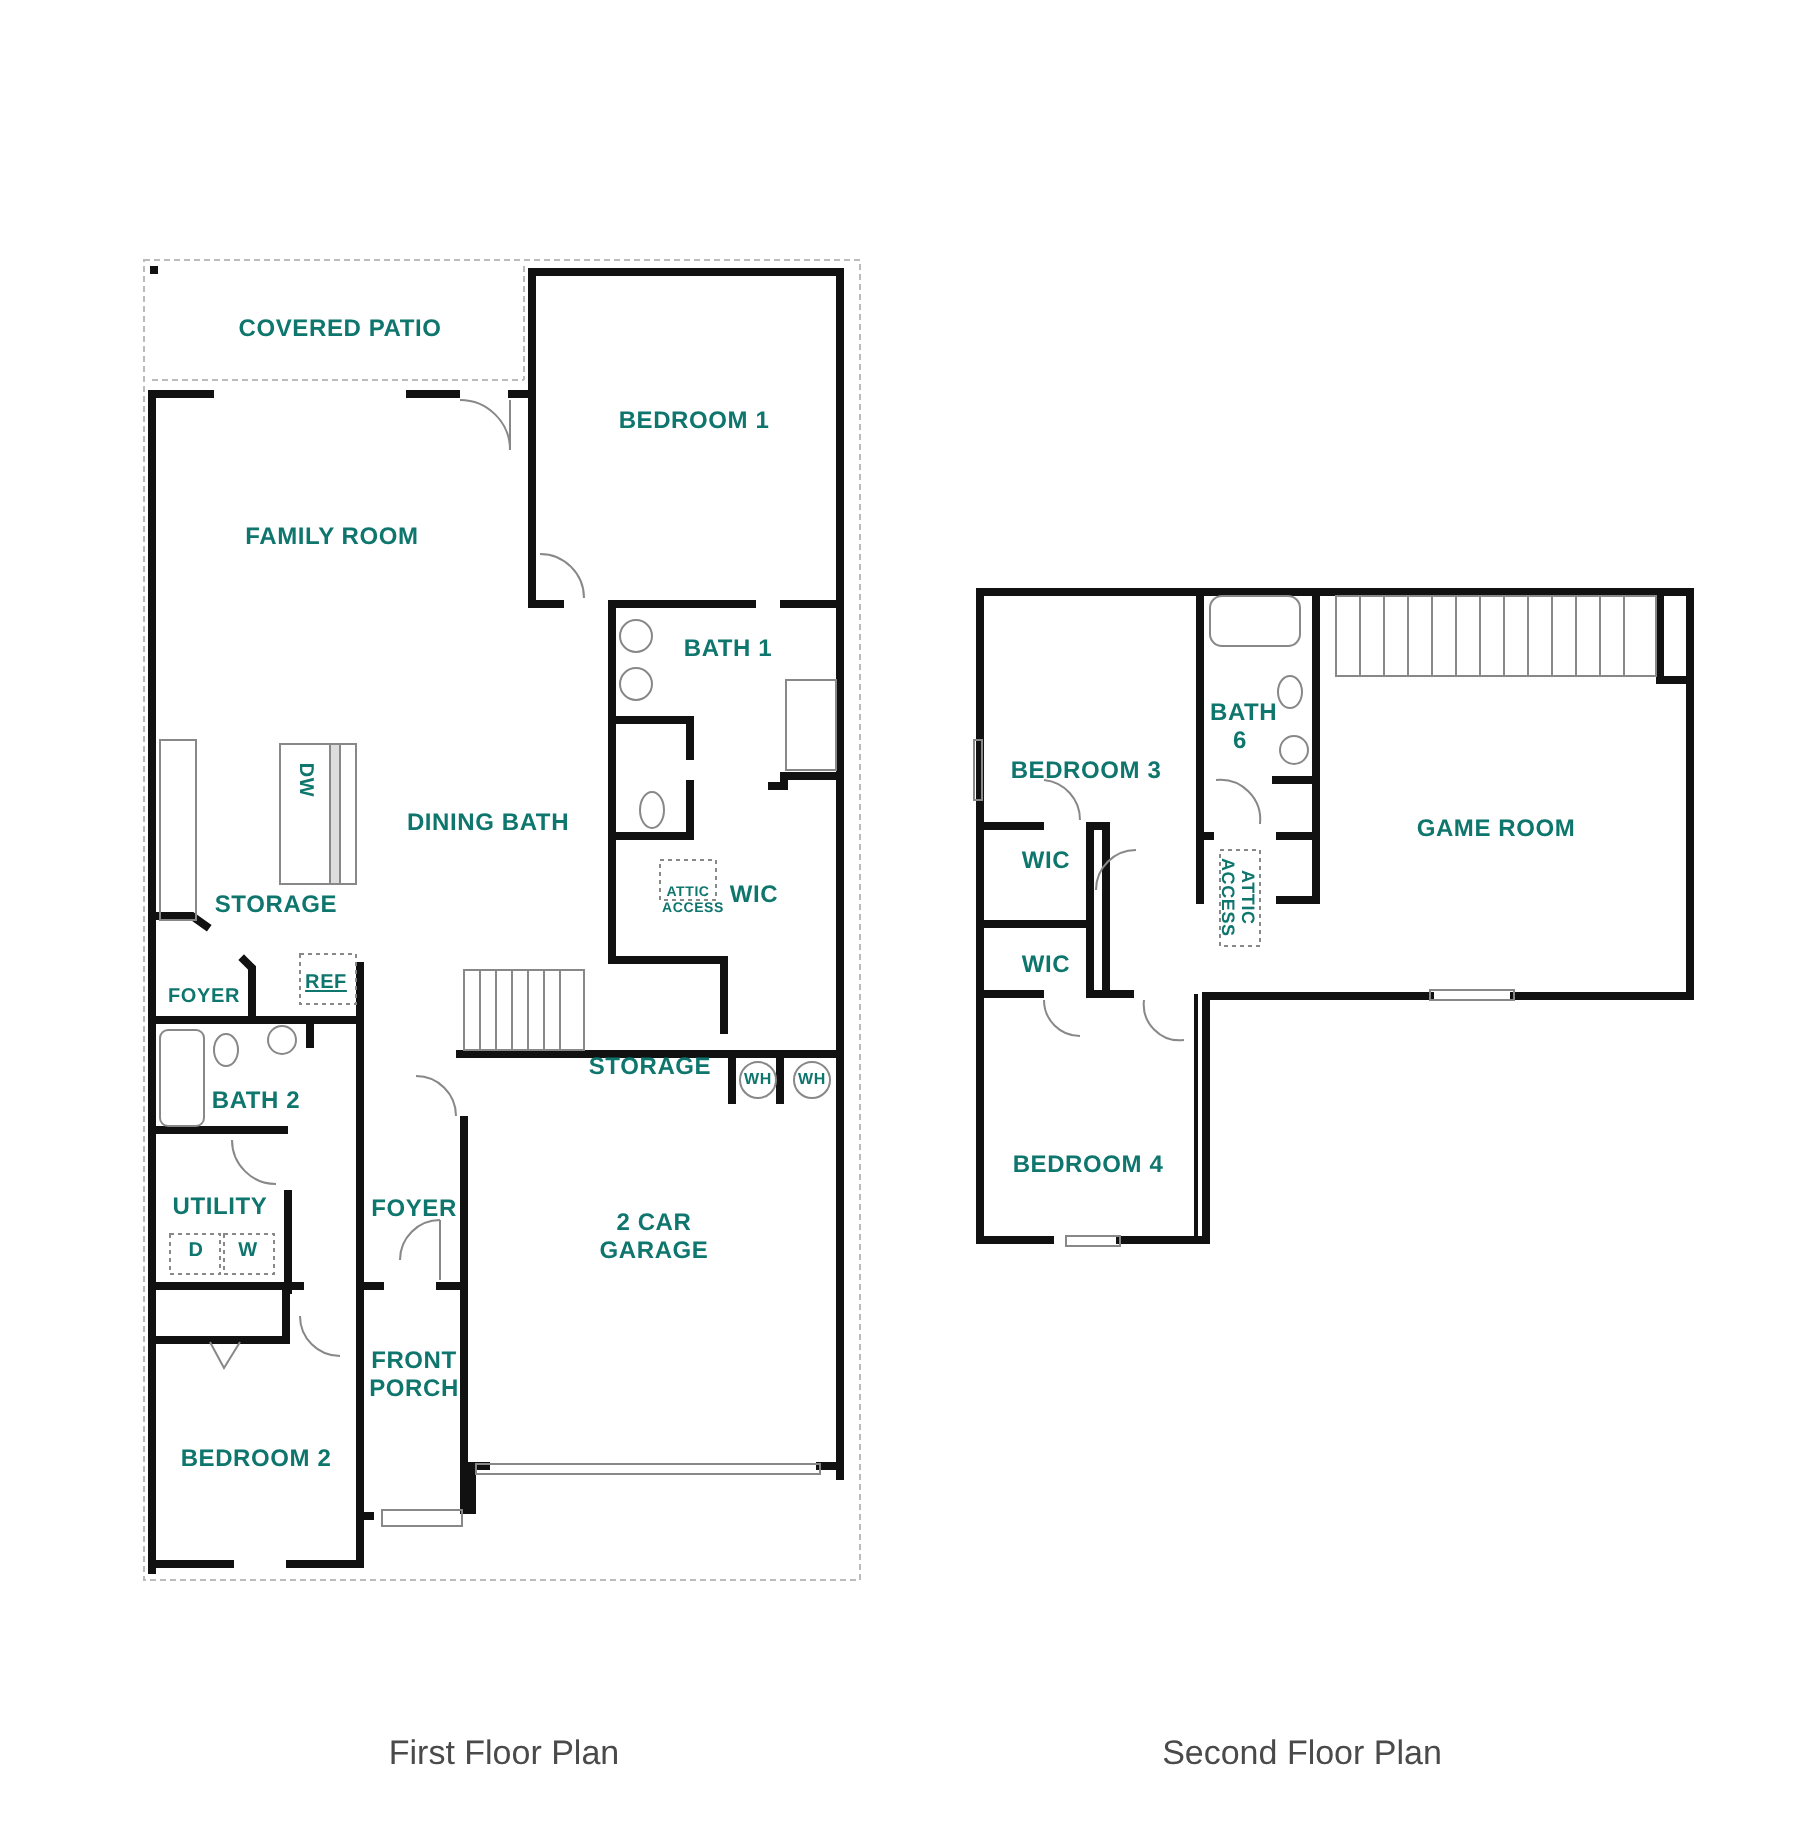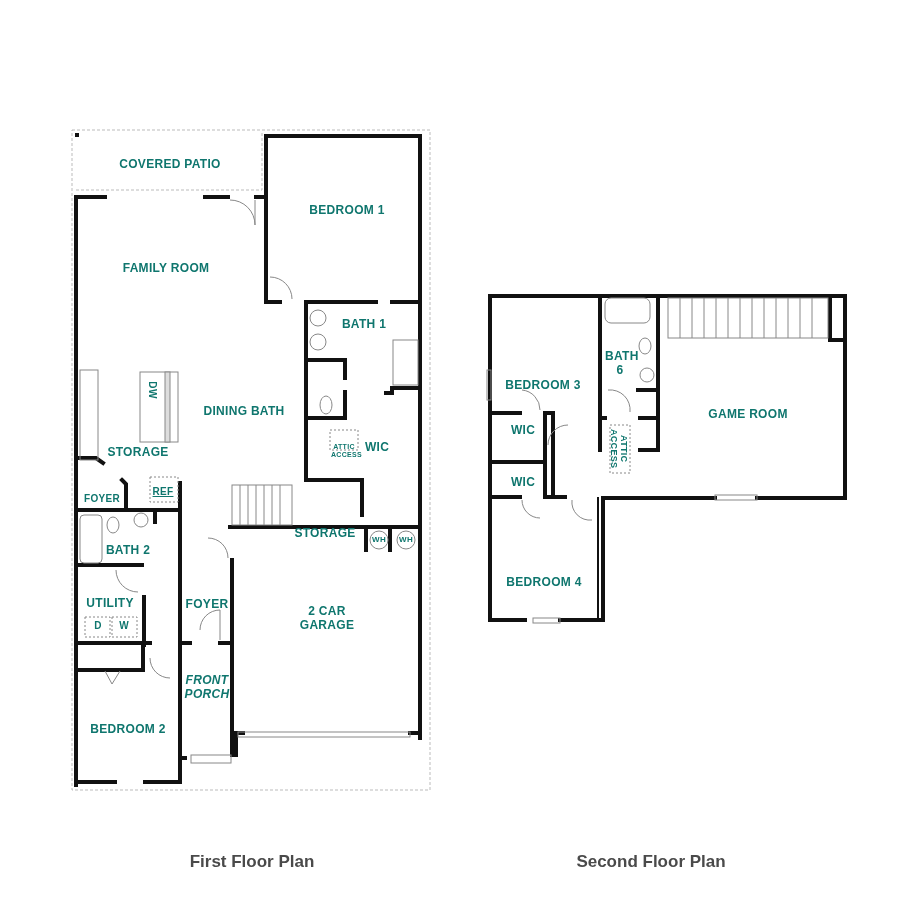--- a/index.html
+++ b/index.html
@@ -2,21 +2,21 @@
 <html><head>
 <meta charset="utf-8">
 <style>
   html, body { margin:0; padding:0; background:#ffffff; }
   body { width:900px; height:917px; position:relative; overflow:hidden; font-family:"Liberation Sans", sans-serif; }
   svg.plan { position:absolute; left:0; top:0; }
   .lbl { position:absolute; font-family:"Liberation Sans", sans-serif; font-weight:bold; color:#0f766e; font-size:12px; text-align:center; white-space:nowrap; line-height:14px; transform:translate(-50%,-50%); letter-spacing:0.3px; }
   .small { font-size:10px; }
   .tiny { font-size:7px; line-height:8px; }
   .vert { writing-mode:vertical-rl; }
-  .caption { position:absolute; font-family:"Liberation Sans", sans-serif; font-size:17px; color:#4a4a4a; font-weight:bold; transform:translateX(-50%); }
+  .caption { position:absolute; font-family:"Liberation Sans", sans-serif; font-size:17px; color:#4a4a4a; font-weight:normal; transform:translateX(-50%);margin-top:15px; }
 </style>
 </head>
 <body>
 
 <svg class="plan" width="900" height="917" viewBox="0 0 900 917">
   <g fill="none" stroke="#bbb" stroke-width="1" stroke-dasharray="3,2">
 
     <rect x="72" y="130" width="358" height="660"></rect>
     <line x1="76" y1="190" x2="262" y2="190"></line>
     <line x1="262" y1="133" x2="262" y2="190"></line>
@@ -182,21 +182,21 @@
 <div class="lbl small" style="left:163px;top:492px;text-decoration:underline;">REF</div>
 <div class="lbl" style="left:325px;top:505px;margin-top:28px;">STORAGE</div>
 <div class="lbl tiny" style="left:379px;top:540px;font-size:8px;">WH</div>
 <div class="lbl tiny" style="left:406px;top:540px;font-size:8px;">WH</div>
 <div class="lbl" style="left:128px;top:550px;">BATH 2</div>
 <div class="lbl" style="left:110px;top:603px;">UTILITY</div>
 <div class="lbl small" style="left:98px;top:626px;">D</div>
 <div class="lbl small" style="left:124px;top:626px;">W</div>
 <div class="lbl" style="left:207px;top:604px;">FOYER</div>
 <div class="lbl" style="left:327px;top:618px;width:70px;white-space:normal;">2 CAR GARAGE</div>
-<div class="lbl" style="left:207px;top:687px;width:46px;white-space:normal;font-style:italic;">FRONT PORCH</div>
+<div class="lbl" style="left:207px;top:687px;width:46px;white-space:normal;">FRONT PORCH</div>
 <div class="lbl" style="left:128px;top:729px;">BEDROOM 2</div>
 
 <div class="lbl" style="left:543px;top:358px;margin-top:27px;">BEDROOM 3</div>
 <div class="lbl" style="left:620px;top:363px;width:30px;white-space:normal;">BATH 6</div>
 <div class="lbl" style="left:748px;top:414px;">GAME ROOM</div>
 <div class="lbl" style="left:523px;top:430px;">WIC</div>
 <div class="lbl tiny vert" style="left:619px;top:449px;font-size:9px;line-height:10px;height:46px;white-space:normal;">ATTIC ACCESS</div>
 <div class="lbl" style="left:523px;top:482px;">WIC</div>
 <div class="lbl" style="left:544px;top:558px;margin-top:24px;">BEDROOM 4</div>
 

